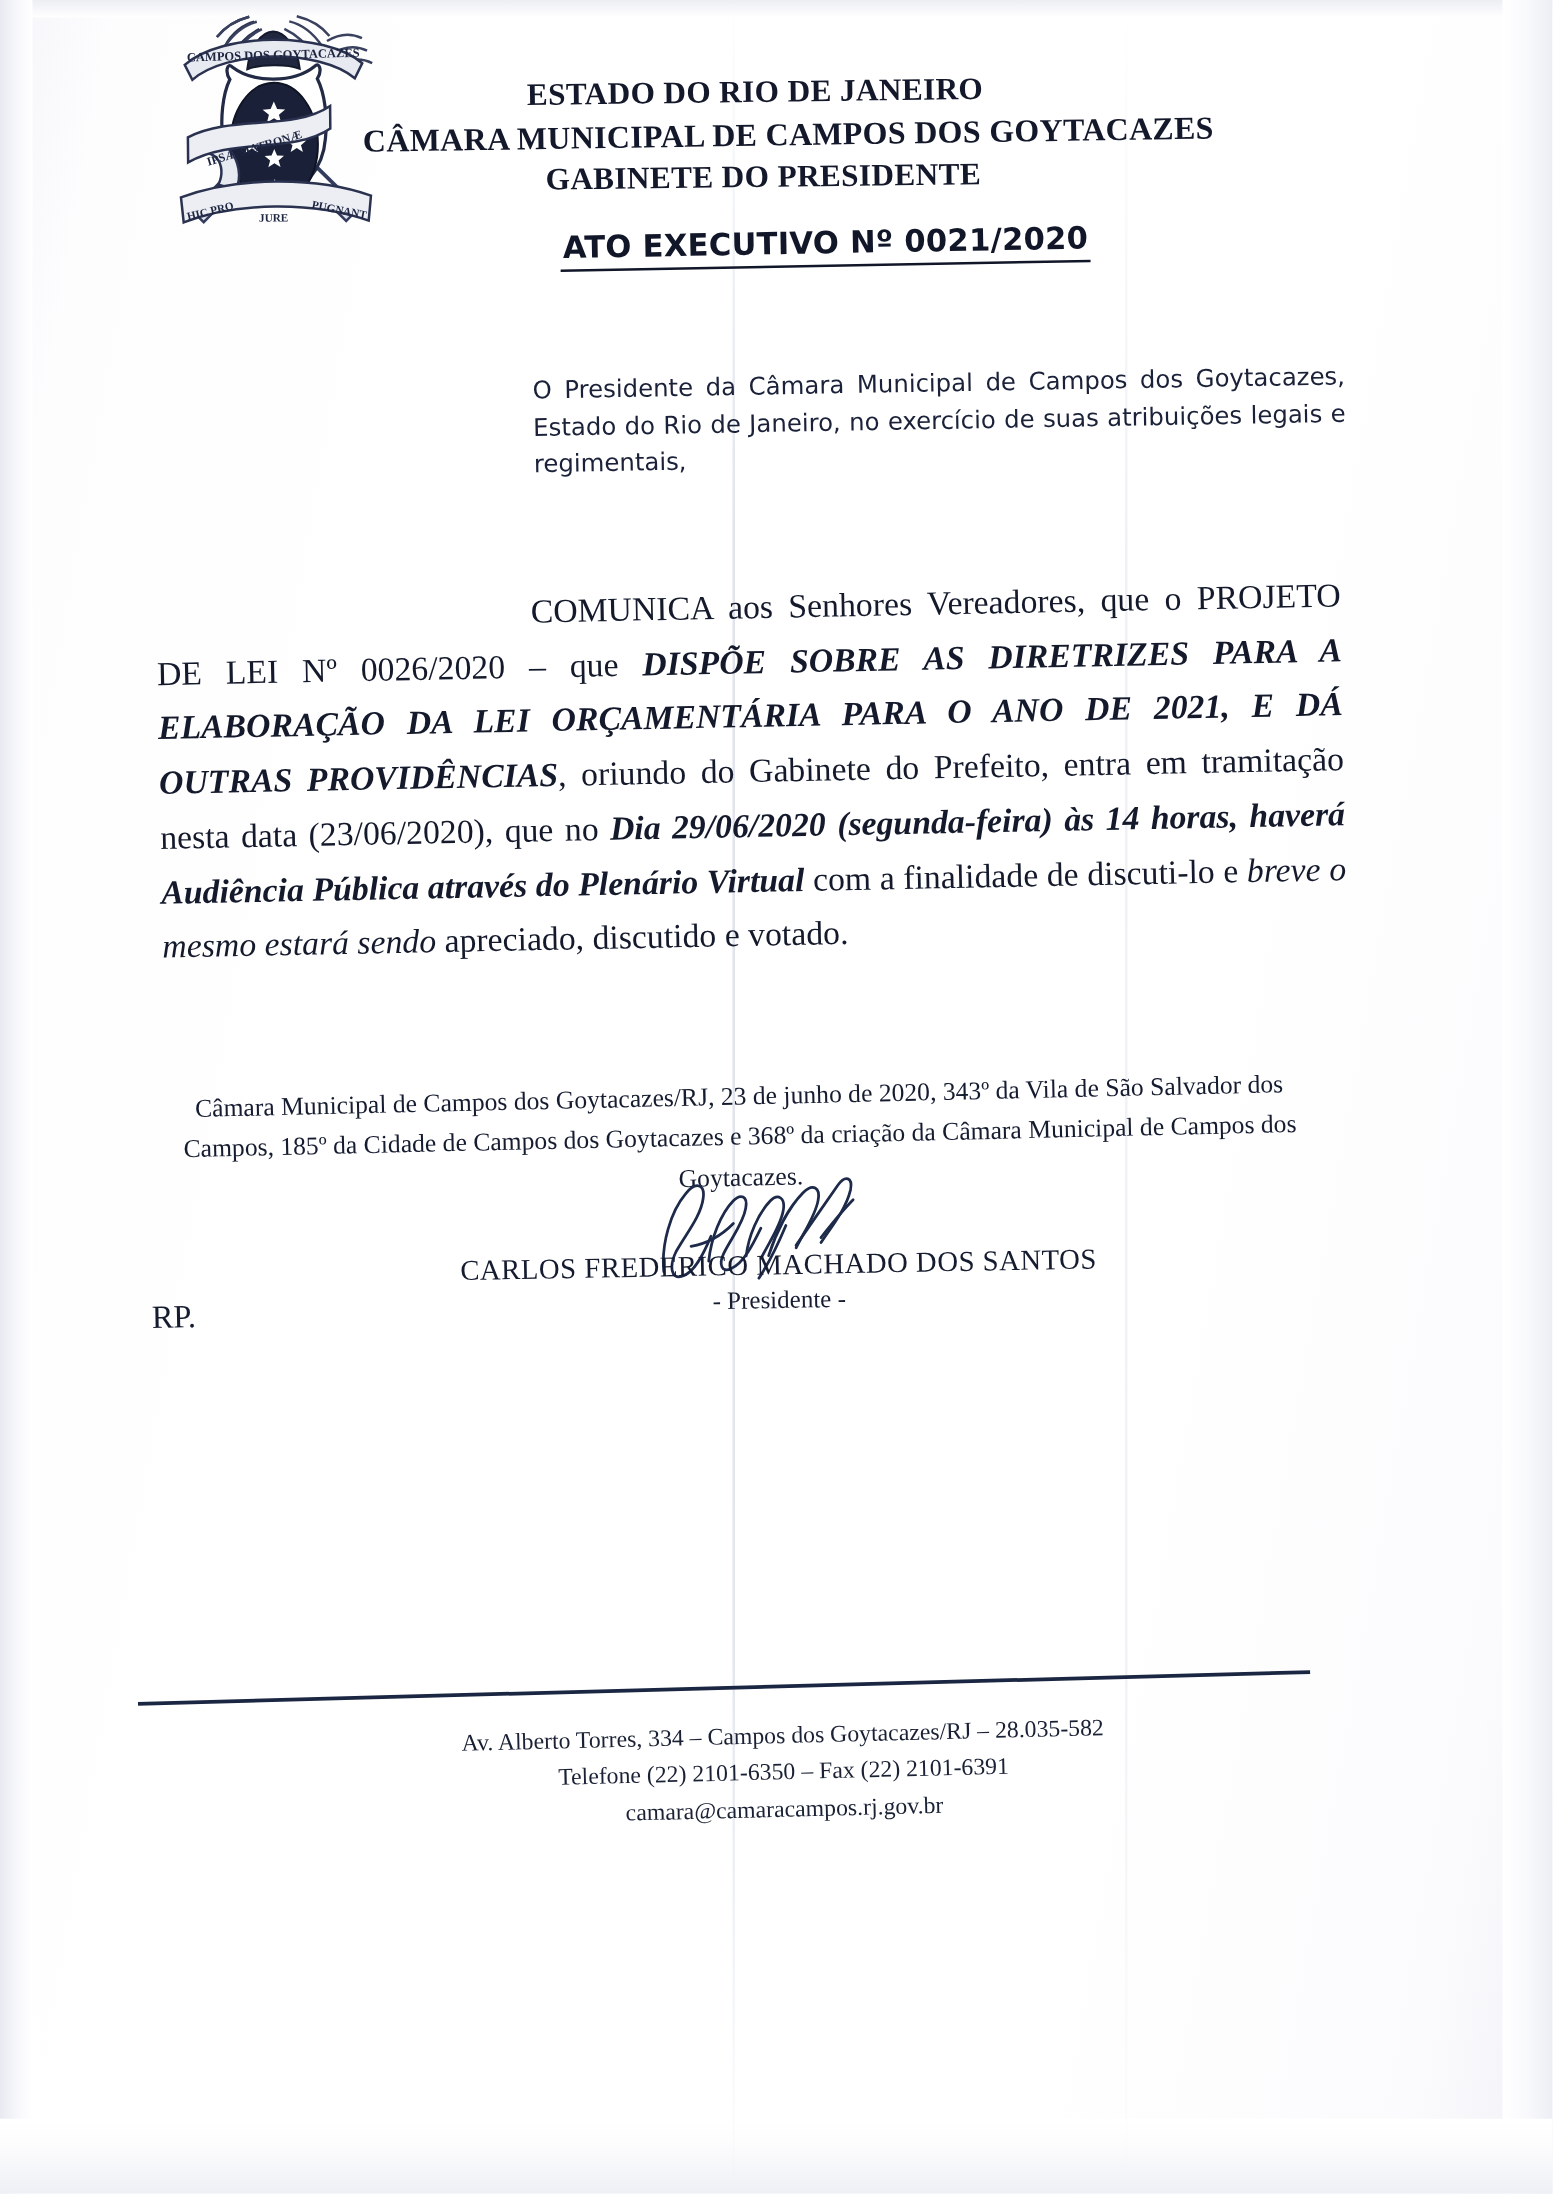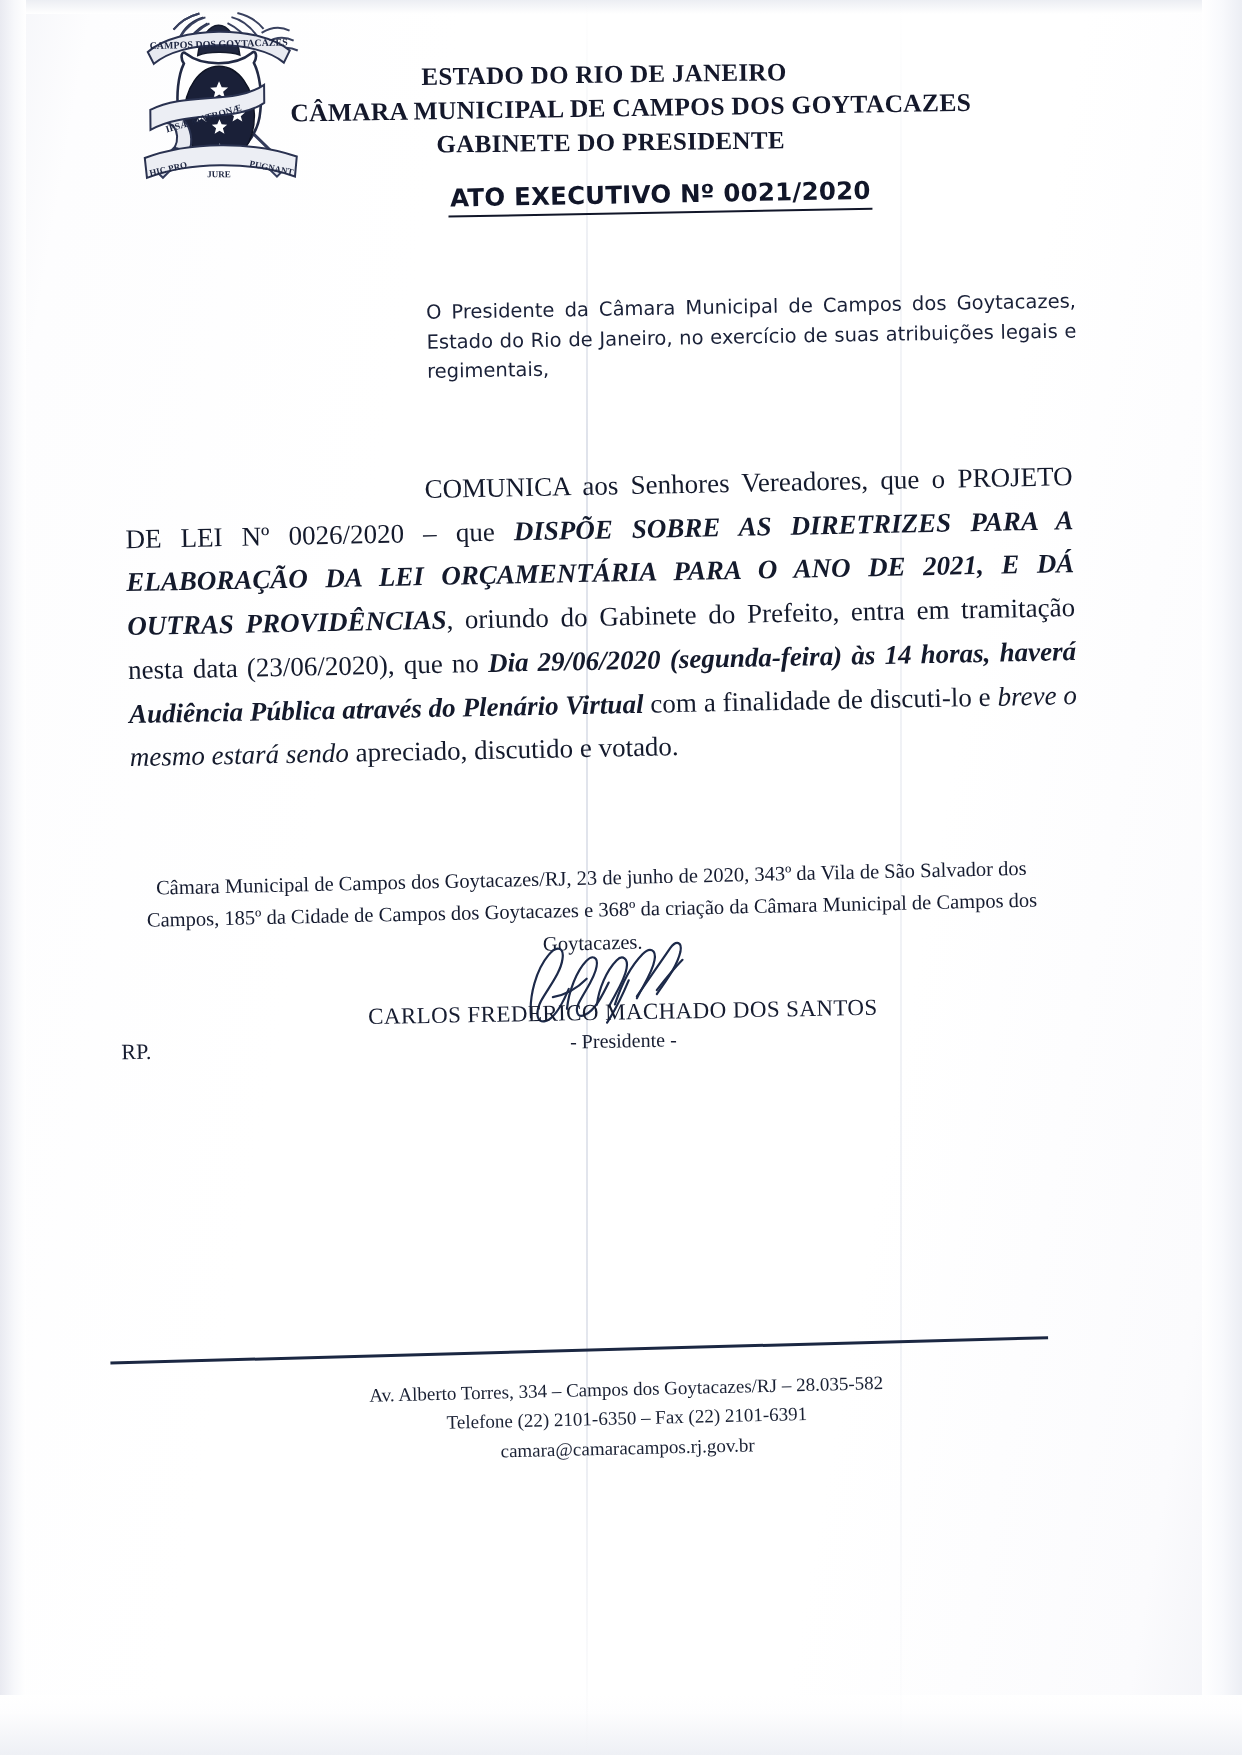--- a/index.html
+++ b/index.html
@@ -182,21 +182,21 @@
     font-size: 20px;
     color: #171d31;
     margin-top: 4px;
   }
 
   .rp {
     position: absolute;
     left: 118px;
     top: 1035px;
     font-family: "Liberation Serif", serif;
-    font-size: 22px;
+    font-size: 26px;
     color: #161c30;
     transform: rotate(-0.5deg);
   }
 
   
   .footer-rule {
     position: absolute;
     left: 104px;
     top: 1349px;
     width: 938px;

